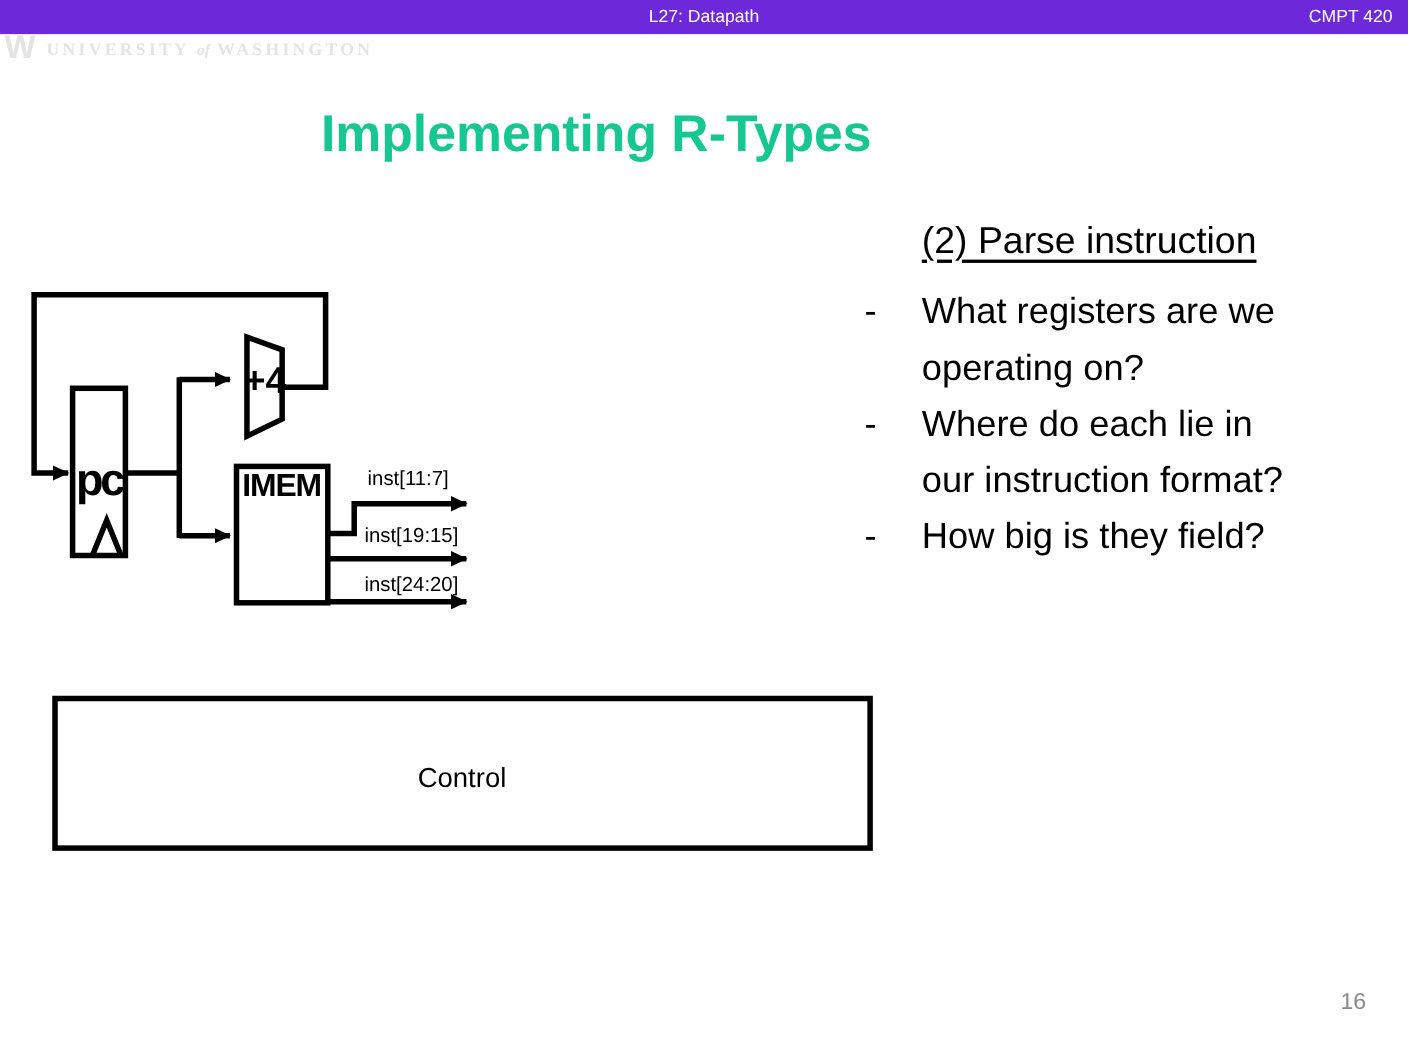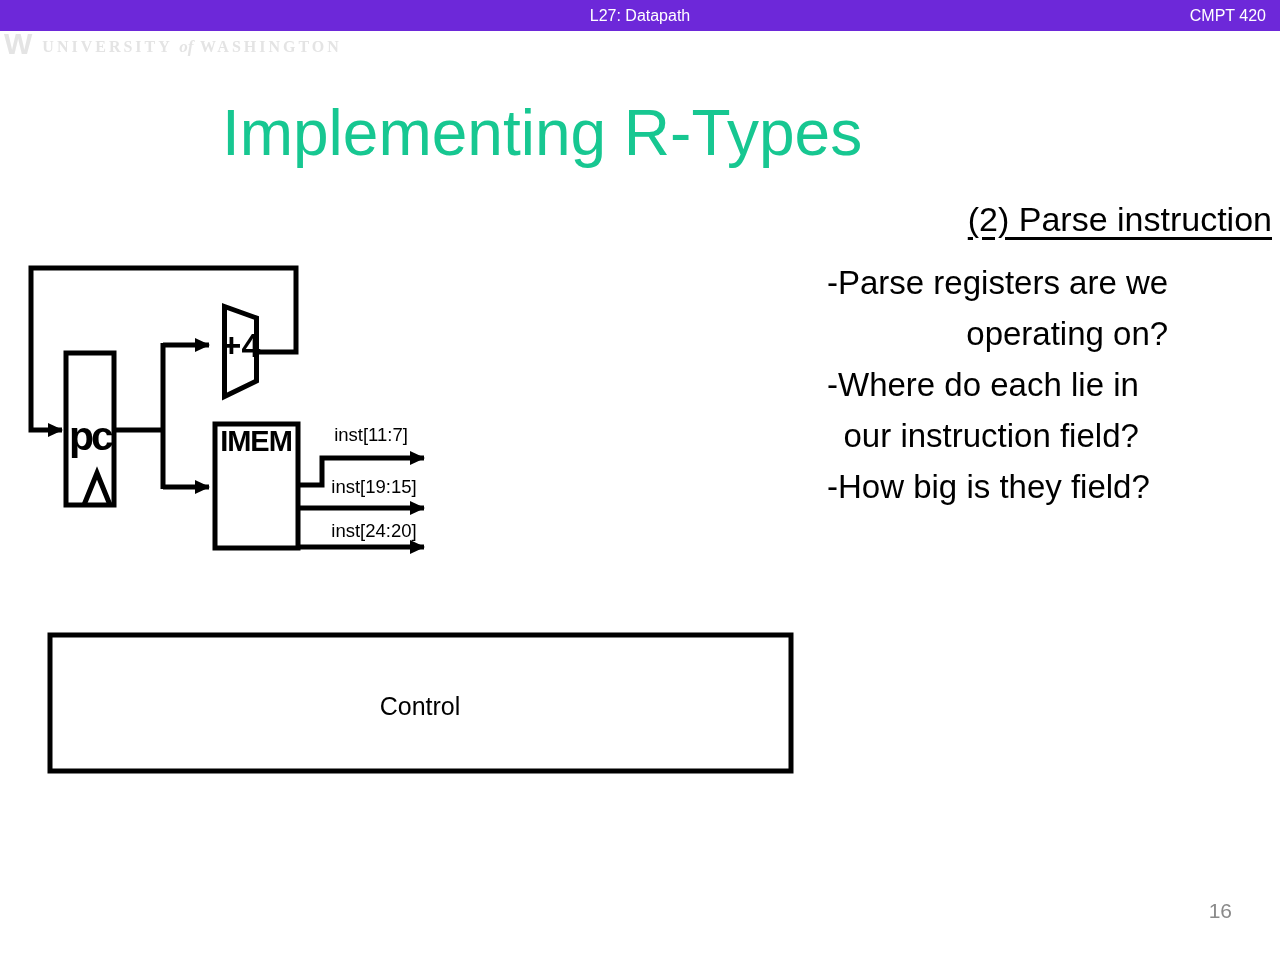--- a/index.html
+++ b/index.html
@@ -18,42 +18,42 @@
   .topbar .right-label {
     position:absolute; right:14px; top:0;
   }
   
   .watermark {
     position:absolute; left:4px; top:30px; color:#e4e4e4; white-space:nowrap;
     display:flex; align-items:flex-start; user-select:none;
   }
   .watermark .wmark { font-size:30px; font-weight:bold; line-height:28px; letter-spacing:-2px; }
   .watermark .wtext { font-size:16px; font-weight:bold; letter-spacing:3px; margin-left:12px; margin-top:7px; font-family:"Liberation Serif", serif; }
-  .watermark .wof { font-style:italic; font-weight:bold; letter-spacing:0; text-transform:none; font-size:17px; }
+  .watermark .wof { font-style:italic; font-weight:bold; letter-spacing:0; text-transform:none; font-size:14px; }
   
   .title {
     position:absolute; left:0; top:50px; width:1084px; text-align:center;
-    color:#17c791; font-size:64px; line-height:80px; font-weight:400;
+    color:#17c791; font-size:47px; line-height:80px; font-weight:700;
   }
   
   .diagram-svg { position:absolute; left:0; top:0; }
   .diagram-svg text { font-family:"Liberation Sans", sans-serif; fill:#000; }
   
-  .right-col { position:absolute; left:786px; top:194px; width:486px; color:#000;text-align:right; }
+  .right-col { position:absolute; left:786px; top:194px; width:486px; color:#000; }
   .heading { margin-left:52px; font-size:34px; line-height:51px; }
   .heading .hline { display:block; }
   .heading .hline > span {
     text-decoration-line:underline; text-decoration-thickness:3px; text-underline-offset:6px;
   }
   .bullets { margin-top:12px; font-size:33px; line-height:51px; }
   .bullet-row { display:flex; }
   .bullet-row .dash { flex:0 0 52px; width:52px; }
   
   .page-number {
-    position:absolute; top:899px; right:48px; color:#8a8a8a; font-size:21px;
+    position:absolute; top:899px; right:38px; color:#8a8a8a; font-size:21px;
   }
 </style>
 </head>
 <body>
 
 <div class="slide">
 
   <div class="topbar">
     <span class="center-label">L27: Datapath</span>
     <span class="right-label">CMPT 420</span>
@@ -111,29 +111,29 @@
   </svg>
 
   <div class="right-col">
     <div class="heading">
       <span class="hline"><span>(2) Parse instruction</span></span>
     </div>
     <div class="bullets">
       <div class="bullet-row">
         <span class="dash">-</span>
         <div>
-          <div>Parse registers are we</div>
+          <div>What registers are we</div>
           <div>operating on?</div>
         </div>
       </div>
       <div class="bullet-row">
         <span class="dash">-</span>
         <div>
           <div>Where do each lie in</div>
-          <div>our instruction field?</div>
+          <div>our instruction format?</div>
         </div>
       </div>
       <div class="bullet-row">
         <span class="dash">-</span>
         <div>
           <div>How big is they field?</div>
         </div>
       </div>
     </div>
   </div>

